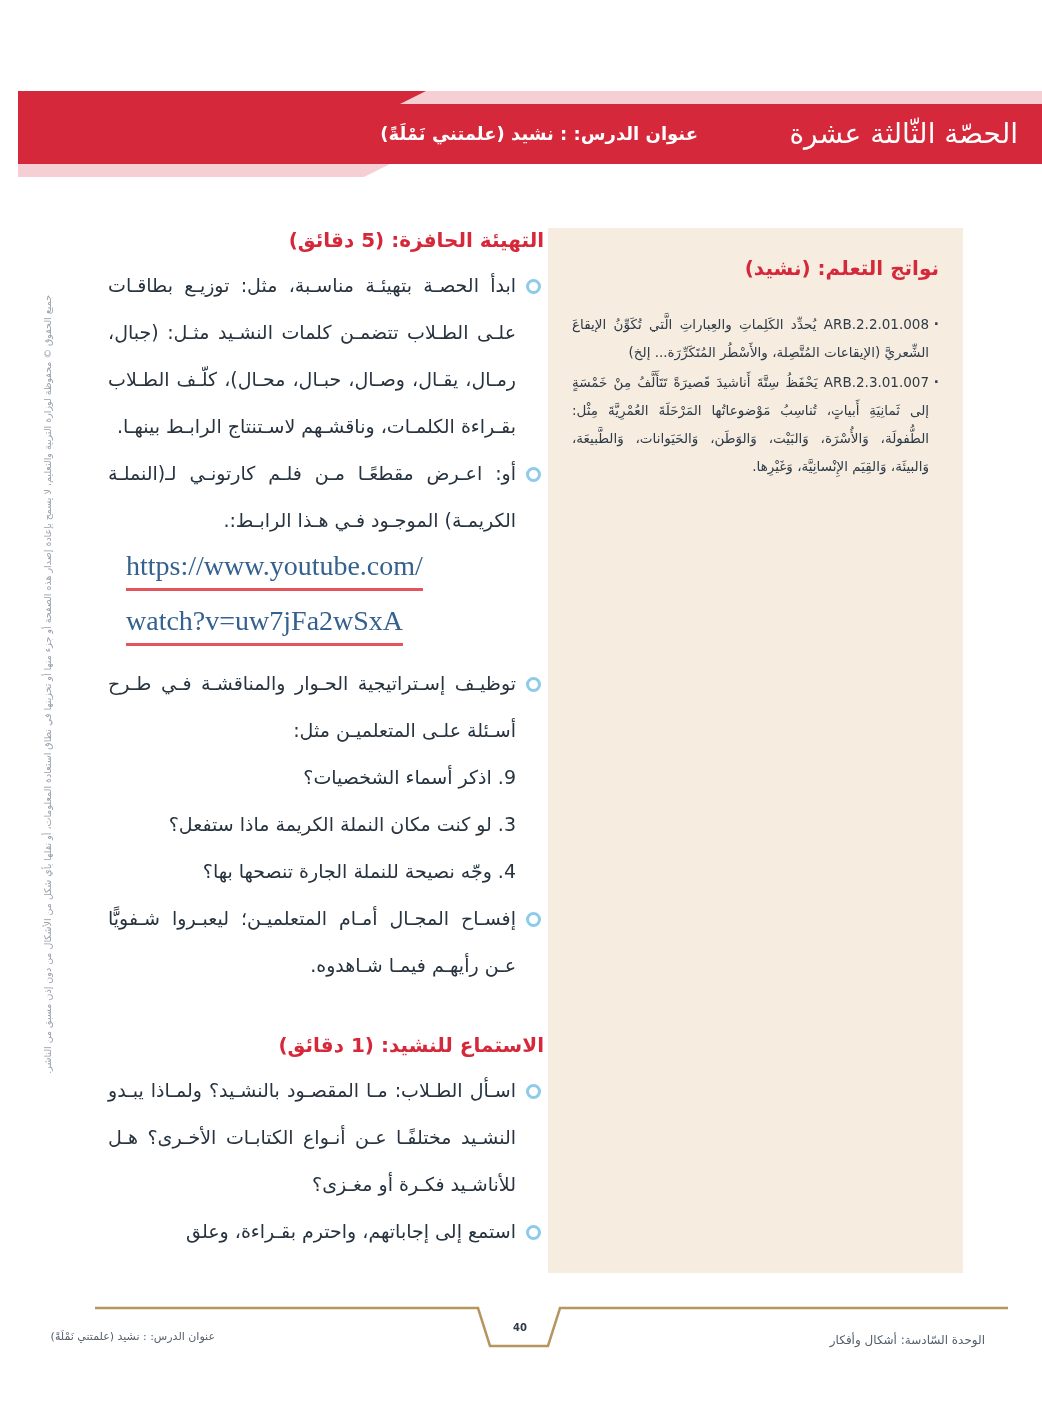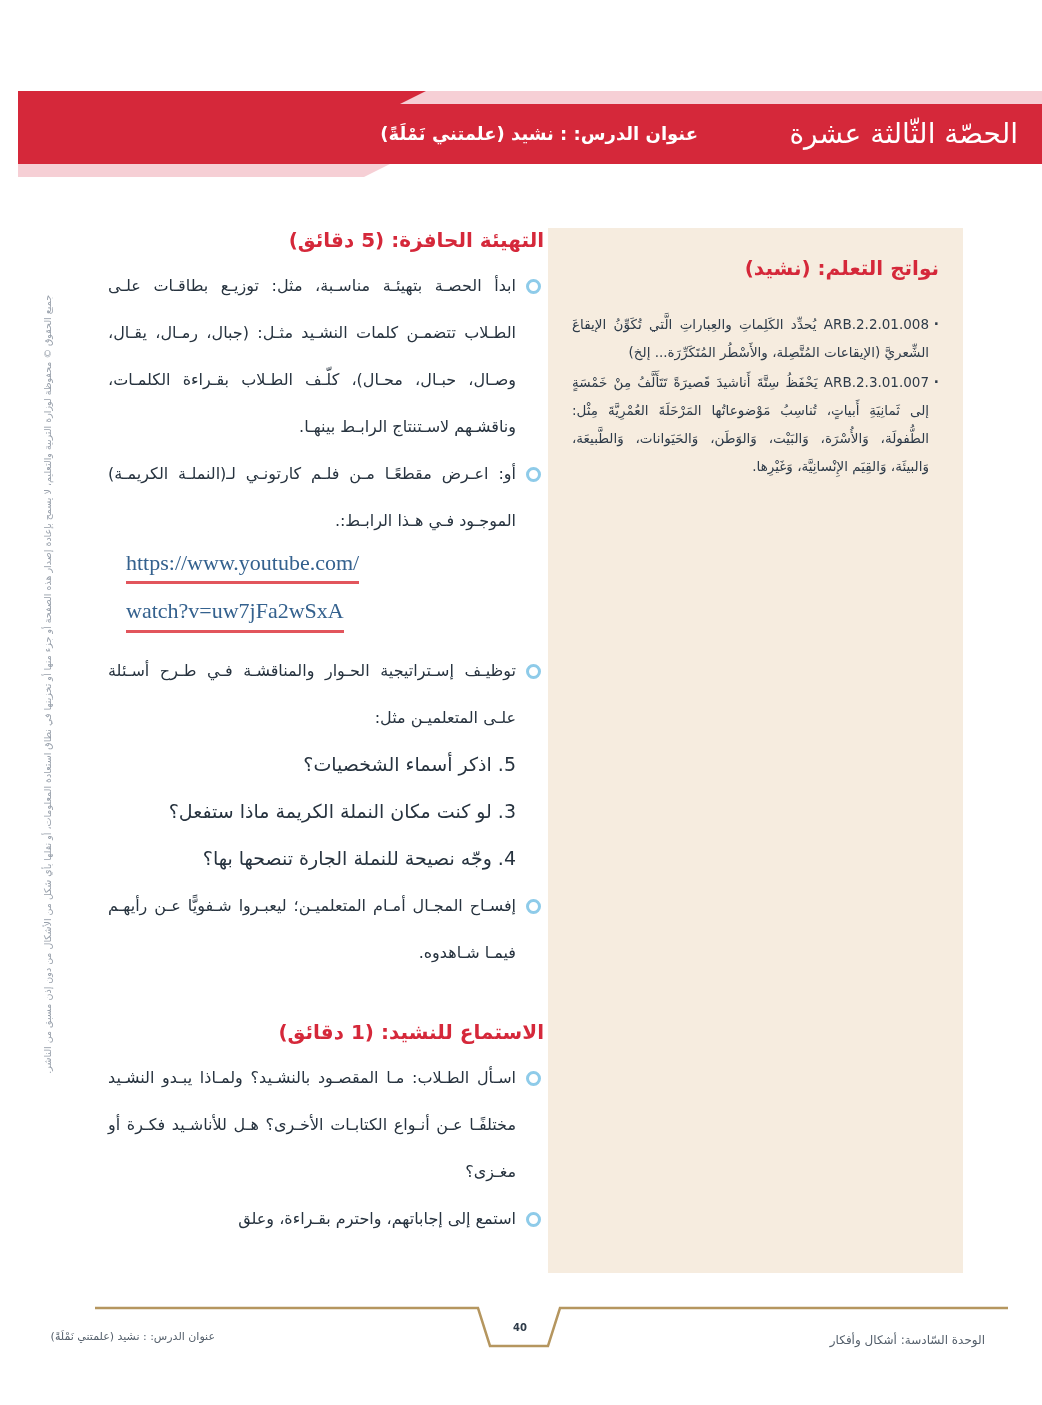--- a/index.html
+++ b/index.html
@@ -56,30 +56,30 @@
     position:absolute; left:108px; top:228px; width:436px;
     direction:rtl; color:#27333f;
   }
   .section-heading {
     color:#d5283a; font-size:20px; font-weight:bold;
     margin:0 0 10px; text-align:right;
   }
   .section2-heading { margin-top:44px; }
   .bullet {
     position:relative; padding-right:28px;
-    font-size:16px; line-height:47px; text-align:justify;
+    font-size:19px; line-height:47px; text-align:justify;
   }
   .ring {
     position:absolute; right:3px; top:17px; width:9px; height:9px;
     border:3px solid #8ecbe9; border-radius:50%; background:#ffffff;
   }
   .numbered { padding-right:28px; font-size:19px; line-height:47px; text-align:justify; }
   .linkline { direction:ltr; text-align:left; padding-left:18px; margin:6px 0 14px; line-height:1.15; }
   .linkline a {
-    font-family:"Liberation Serif", serif; font-size:22px; color:#34618e;
+    font-family:"Liberation Serif", serif; font-size:28px; color:#34618e;
     text-decoration:none; border-bottom:3px solid #e2555c;
     padding-bottom:6px; display:inline-block;
   }
 
   
   .footer-svg { position:absolute; left:0; top:1300px; z-index:1; }
   .page-num {
     position:absolute; left:492px; top:1322px; width:56px; z-index:2;
     text-align:center; font-size:10px; font-weight:bold; color:#2e3b49;
   }
@@ -141,21 +141,21 @@
     </div>
     <div class="linkline">
       <a href="#">watch?v=uw7jFa2wSxA</a>
     </div>
 
     <div class="bullet">
       <span class="ring"></span>
       <span>توظيـف إسـتراتيجية الحـوار والمناقشـة فـي طـرح أسـئلة علـى المتعلميـن مثل:</span>
     </div>
 
-    <div class="numbered">5. اذكر أسماء الشخصيات؟</div>
+    <div class="numbered">9. اذكر أسماء الشخصيات؟</div>
     <div class="numbered">3. لو كنت مكان النملة الكريمة ماذا ستفعل؟</div>
     <div class="numbered">4. وجّه نصيحة للنملة الجارة تنصحها بها؟</div>
 
     <div class="bullet">
       <span class="ring"></span>
       <span>إفسـاح المجـال أمـام المتعلميـن؛ ليعبـروا شـفويًّا عـن رأيهـم فيمـا شـاهدوه.</span>
     </div>
 
     <div class="section-heading section2-heading">الاستماع للنشيد: (1 دقائق)</div>
 

